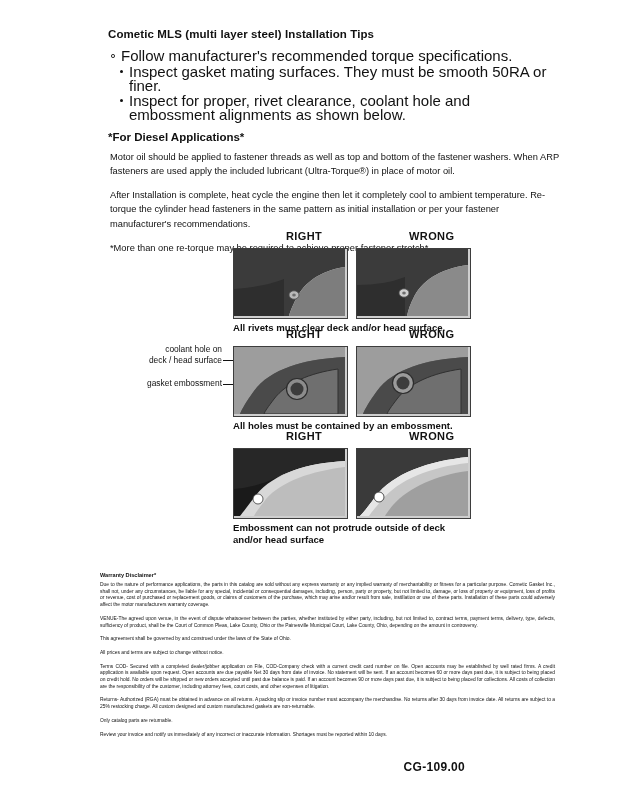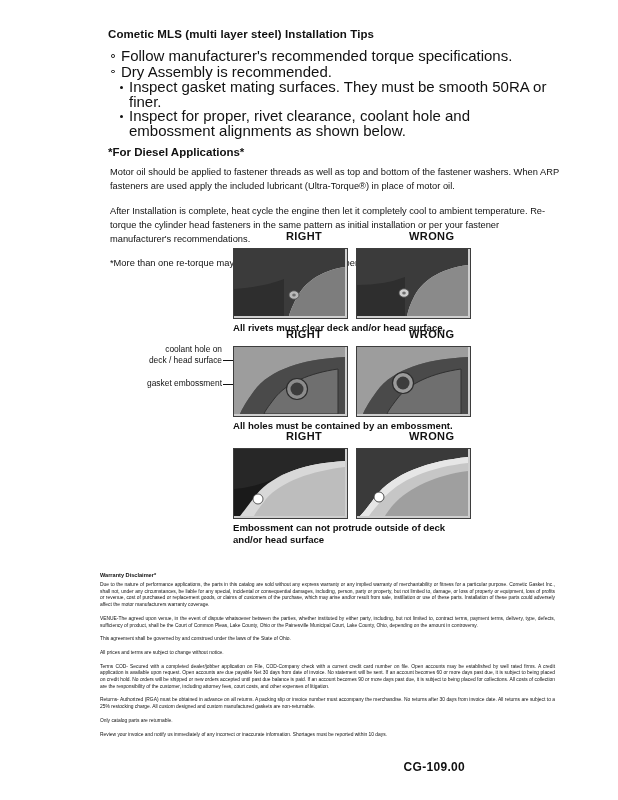--- a/index.html
+++ b/index.html
@@ -163,21 +163,20 @@
 </head>
 <body>
 
 <div class="page">
 
   <div class="content">
     <h1 class="title">Cometic MLS (multi layer steel) Installation Tips</h1>
 
     <ul class="bullet-list">
       <li>Follow manufacturer's recommended torque specifications.</li>
-      <li>Dry Assembly is recommended.</li>
     </ul>
     <ul class="sub-list">
       <li>Inspect gasket mating surfaces.  They must be smooth 50RA or finer.</li>
       <li>Inspect for proper, rivet clearance, coolant hole and embossment alignments as shown below.</li>
     </ul>
 
     <h2 class="subtitle">*For Diesel Applications*</h2>
     <p class="para">Motor oil should be applied to fastener threads as well as top and bottom of the fastener washers. When ARP fasteners are used apply the included lubricant (Ultra-Torque®) in place of motor oil.</p>
     <p class="para">After Installation is complete, heat cycle the engine then let it completely cool to ambient temperature. Re-torque the cylinder head fasteners in the same pattern as initial installation or per your fastener manufacturer's recommendations.</p>
     <p class="para tight">*More than one re-torque may be required to achieve proper fastener stretch*</p>

